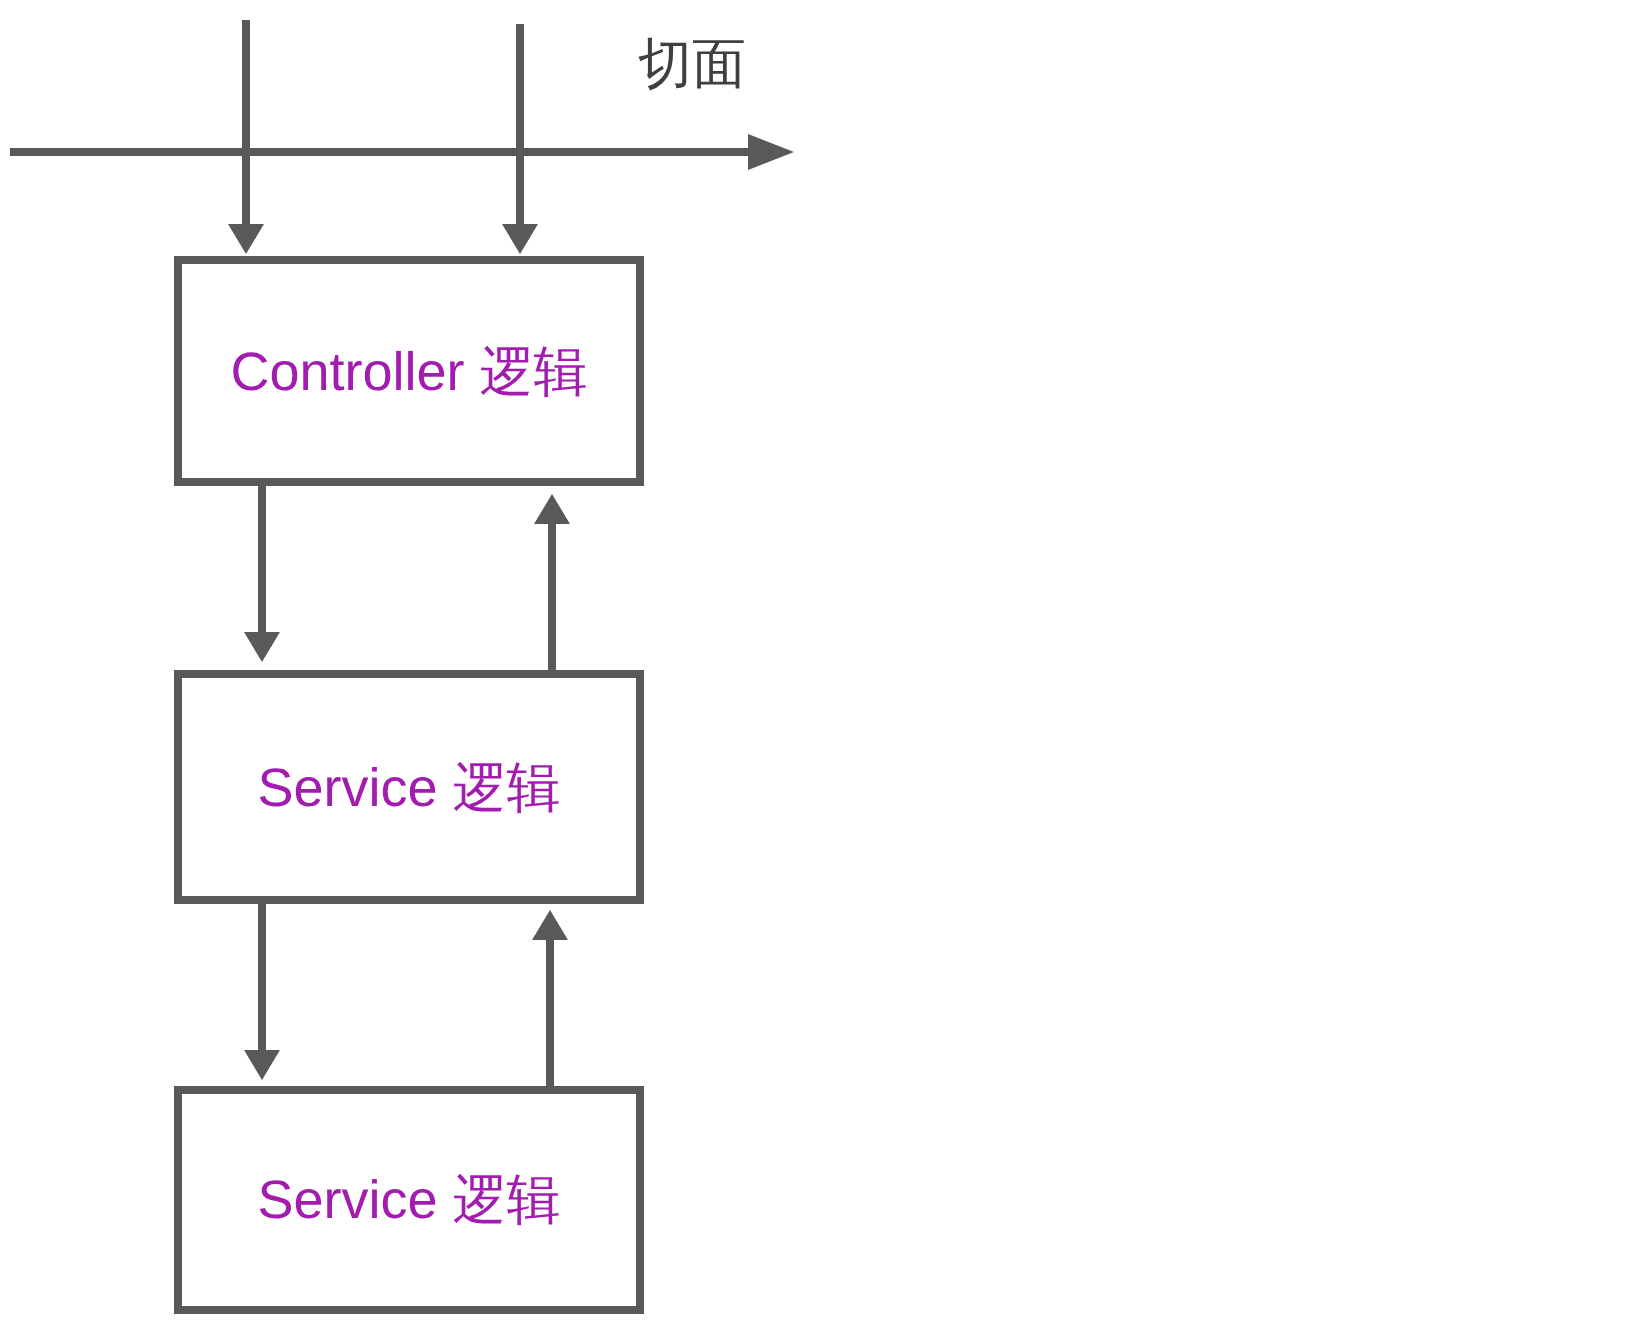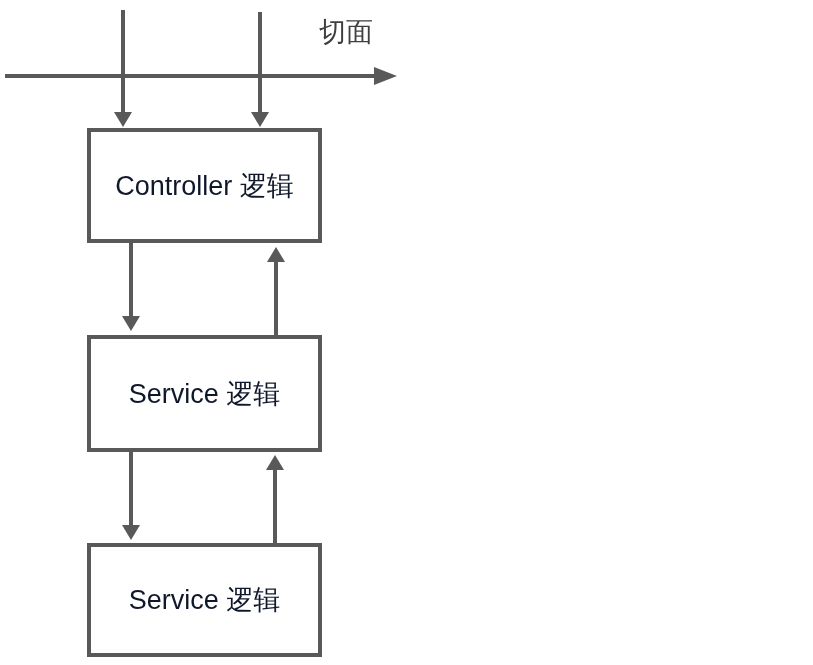--- a/index.html
+++ b/index.html
@@ -55,21 +55,21 @@
   
   .node-box {
     position: absolute;
     width: 227px;
     border: 4px solid #595959;
     background: #ffffff;
     display: flex;
     align-items: center;
     justify-content: center;
     font-size: 27px;
-    color: #0f172a;
+    color: #a21caf;
     white-space: nowrap;
   }
 
   .diagram-label {
     position: absolute;
     font-size: 27px;
     line-height: 34px;
     color: #3f3f3f;
     white-space: nowrap;
   }

